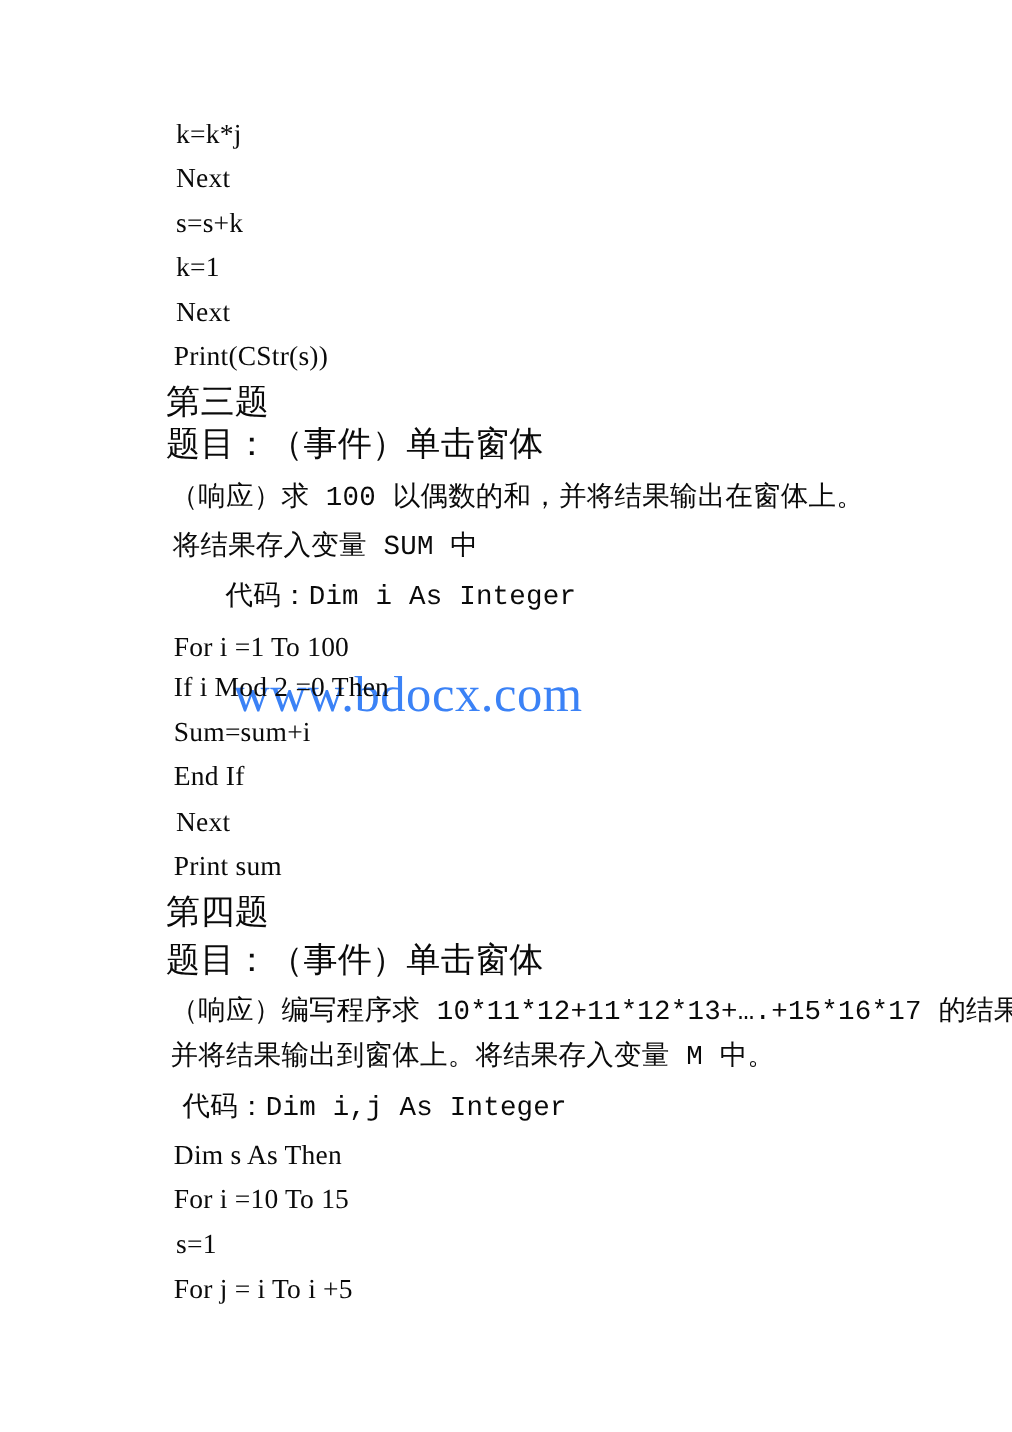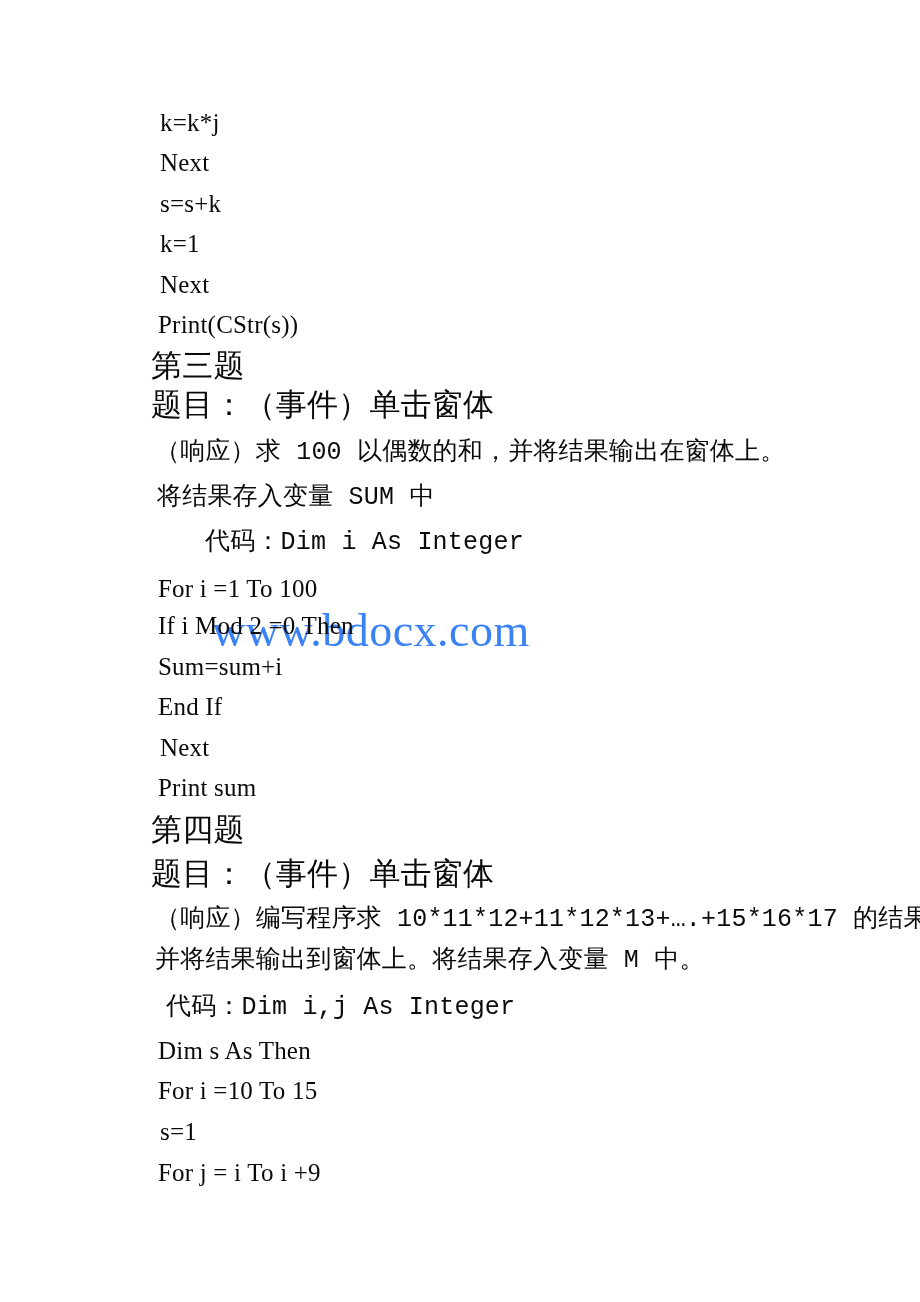--- a/index.html
+++ b/index.html
@@ -98,16 +98,16 @@
       <div class="line code" style="left: 160px; top: 735px;">Next</div>
       <div class="line code" style="left: 158px; top: 775px;">Print sum</div>
       <div class="line cjk" style="left: 151px; top: 817px;">第四题</div>
       <div class="line cjk" style="left: 151px; top: 861px;">题目：（事件）单击窗体</div>
       <div class="line mixed" style="left: 155px; top: 907px;">（响应）编写程序求 10*11*12+11*12*13+….+15*16*17 的结果</div>
       <div class="line mixed" style="left: 155px; top: 948px;">并将结果输出到窗体上。将结果存入变量 M 中。</div>
       <div class="line mixed" style="left: 166px; top: 995px;">代码：Dim i,j As Integer</div>
       <div class="line code" style="left: 158px; top: 1038px;">Dim s As Then</div>
       <div class="line code" style="left: 158px; top: 1078px;">For i =10 To 15</div>
       <div class="line code" style="left: 160px; top: 1119px;">s=1</div>
-      <div class="line code" style="left: 158px; top: 1160px;">For j = i To i +9</div>
+      <div class="line code" style="left: 158px; top: 1160px;">For j = i To i +5</div>
     </div>
 
 </div>
 
 </body></html>

